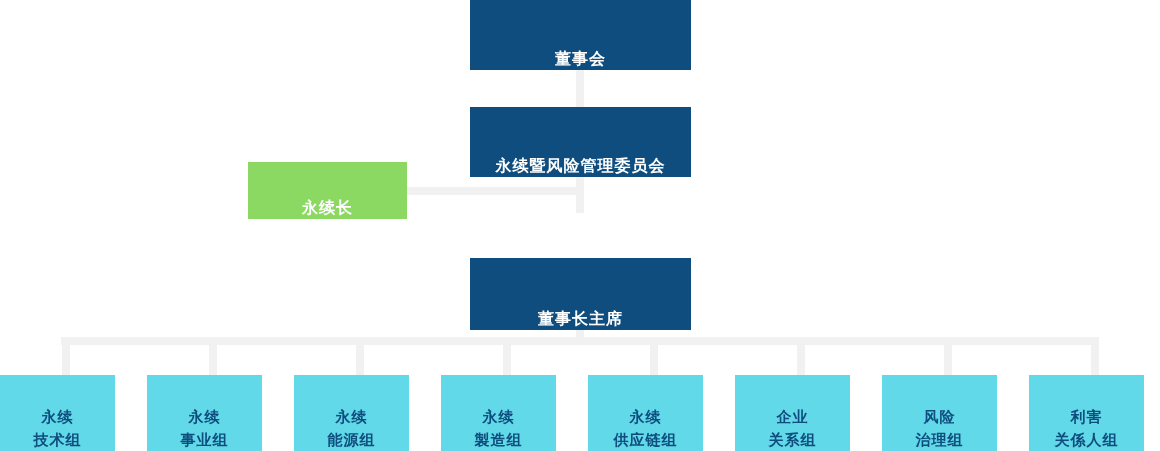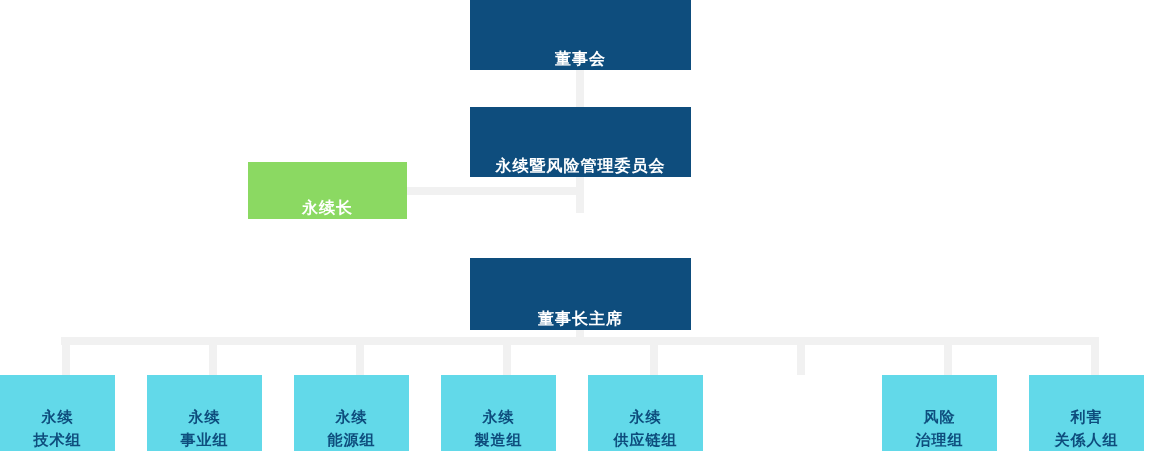--- a/index.html
+++ b/index.html
@@ -100,20 +100,24 @@
 能源组</span>
   </div>
   <div class="node group" style="left:441px;">
     <span class="two-line">永续
 製造组</span>
   </div>
   <div class="node group" style="left:588px;">
     <span class="two-line">永续
 供应链组</span>
   </div>
+  <div class="node group" style="left:735px;">
+    <span class="two-line">企业
+关系组</span>
+  </div>
   <div class="node group" style="left:1029px;">
     <span class="two-line">利害
 关係人组</span>
   </div>
   <div class="node group" style="left:882px;">
     <span class="two-line">风险
 治理组</span>
   </div>
 
 </div>

